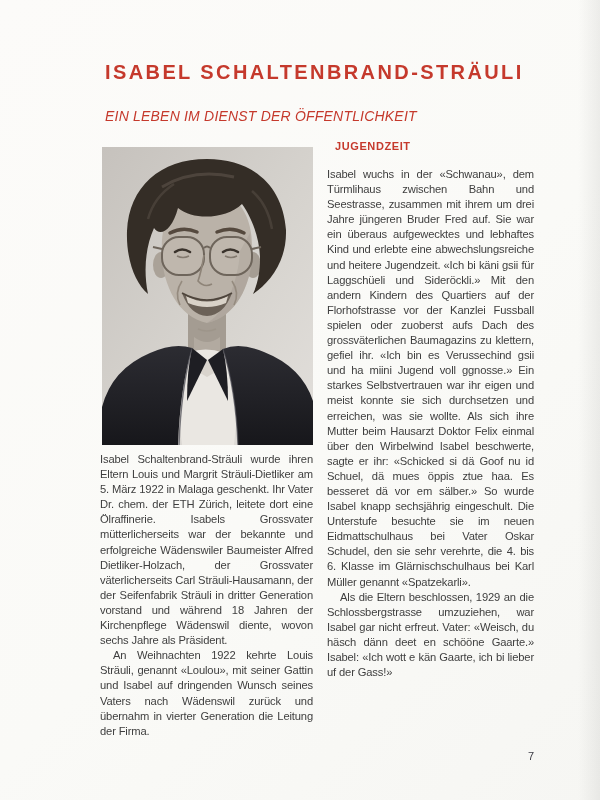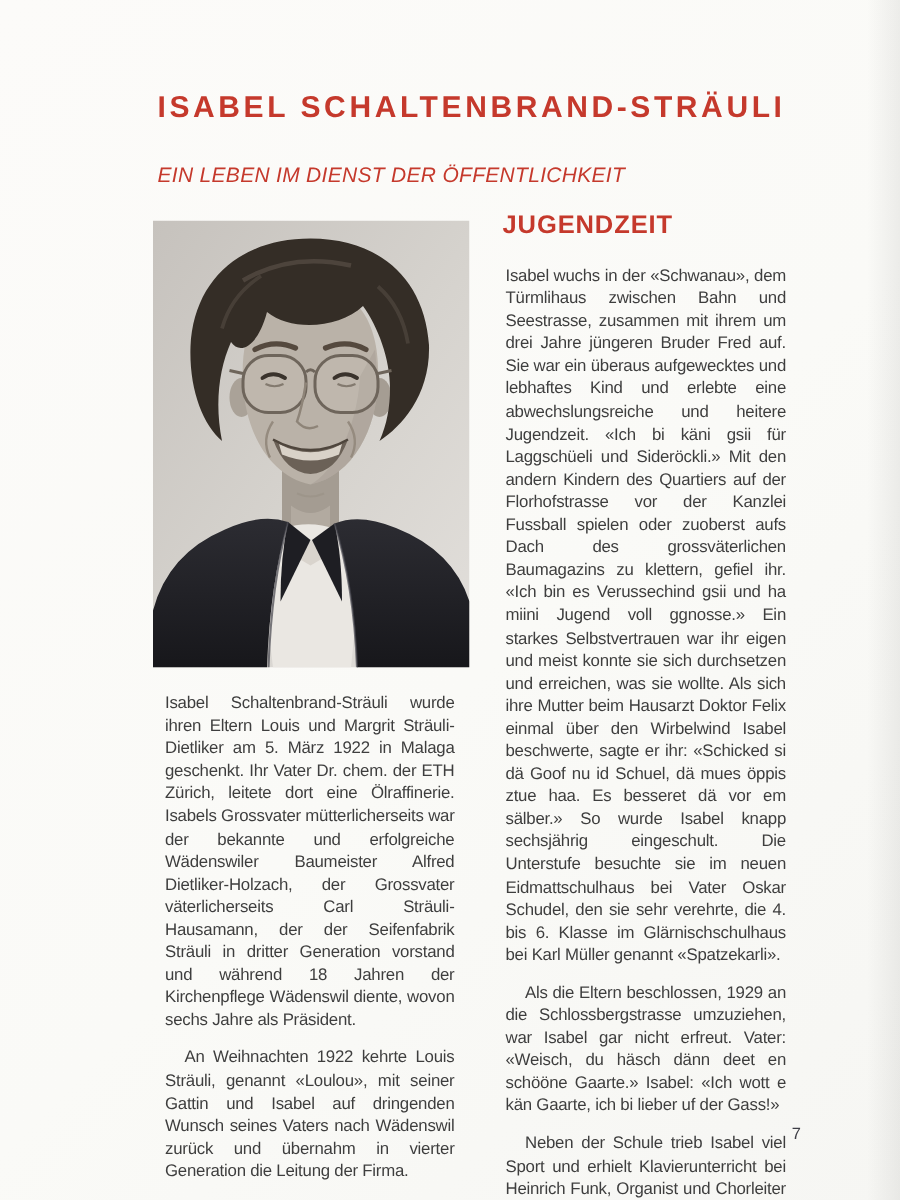--- a/index.html
+++ b/index.html
@@ -37,40 +37,40 @@
     font-size: 14px;
     letter-spacing: 0.2px;
     white-space: nowrap;
   }
   .section-heading {
     position: absolute;
     left: 335px;
     top: 140px;
     color: var(--accent);
     font-weight: bold;
-    font-size: 17px;
+    font-size: 11px;
     letter-spacing: 0.6px;
   }
   .photo-frame {
     position: absolute;
     left: 102px;
     top: 147px;
     width: 211px;
     height: 298px;
   }
   .photo-frame svg { display: block; width: 100%; height: 100%; }
   .col {
     position: absolute;
     font-size: 11.2px;
     line-height: 15.1px;
     letter-spacing: -0.15px;
     color: var(--body-text);
     text-align: justify;
   }
-  .col p { margin: 10px; }
+  .col p { margin: 0; }
   .col p.indent { text-indent: 13px; }
   .left-col  { left: 100px; top: 452px; width: 213px; }
   .right-col { left: 327px; top: 167px; width: 207px; }
   .page-number {
     position: absolute;
     left: 510px;
     top: 750px;
     width: 24px;
     text-align: right;
     font-size: 11px;
@@ -162,20 +162,19 @@
   </div>
 
   <div class="col left-col">
       <p>Isabel Schaltenbrand-Sträuli wurde ihren Eltern Louis und Margrit Sträuli-Dietliker am 5. März 1922 in Malaga geschenkt. Ihr Vater Dr. chem. der ETH Zürich, leitete dort eine Ölraffinerie. Isabels Grossvater mütterlicherseits war der bekannte und erfolgreiche Wädenswiler Baumeister Alfred Dietliker-Holzach, der Grossvater väterlicherseits Carl Sträuli-Hausamann, der der Seifenfabrik Sträuli in dritter Generation vorstand und während 18 Jahren der Kirchenpflege Wädenswil diente, wovon sechs Jahre als Präsident.</p>
       <p class="indent">An Weihnachten 1922 kehrte Louis Sträuli, genannt «Loulou», mit seiner Gattin und Isabel auf dringenden Wunsch seines Vaters nach Wädenswil zurück und übernahm in vierter Generation die Leitung der Firma.</p>
     </div>
 
   <div class="col right-col">
       <p>Isabel wuchs in der «Schwanau», dem Türmlihaus zwischen Bahn und Seestrasse, zusammen mit ihrem um drei Jahre jüngeren Bruder Fred auf. Sie war ein überaus aufgewecktes und lebhaftes Kind und erlebte eine abwechslungsreiche und heitere Jugendzeit. «Ich bi käni gsii für Laggschüeli und Sideröckli.» Mit den andern Kindern des Quartiers auf der Florhofstrasse vor der Kanzlei Fussball spielen oder zuoberst aufs Dach des grossväterlichen Baumagazins zu klettern, gefiel ihr. «Ich bin es Verussechind gsii und ha miini Jugend voll ggnosse.» Ein starkes Selbstvertrauen war ihr eigen und meist konnte sie sich durchsetzen und erreichen, was sie wollte. Als sich ihre Mutter beim Hausarzt Doktor Felix einmal über den Wirbelwind Isabel beschwerte, sagte er ihr: «Schicked si dä Goof nu id Schuel, dä mues öppis ztue haa. Es besseret dä vor em sälber.» So wurde Isabel knapp sechsjährig eingeschult. Die Unterstufe besuchte sie im neuen Eidmattschulhaus bei Vater Oskar Schudel, den sie sehr verehrte, die 4. bis 6. Klasse im Glärnischschulhaus bei Karl Müller genannt «Spatzekarli».</p>
       <p class="indent">Als die Eltern beschlossen, 1929 an die Schlossbergstrasse umzuziehen, war Isabel gar nicht erfreut. Vater: «Weisch, du häsch dänn deet en schööne Gaarte.» Isabel: «Ich wott e kän Gaarte, ich bi lieber uf der Gass!»</p>
-      <p class="indent">Neben der Schule trieb Isabel viel Sport und erhielt Klavierunterricht bei Heinrich Funk, Organist und Chorleiter in Wädenswil, und bei Volker Andreae am Konservatorium in Zürich. Ihr Vater spielte</p>
     </div>
 
   <div class="page-number">7</div>
 
   <div class="edge-shadow"></div>
 
 </div>
 
 </body></html>

